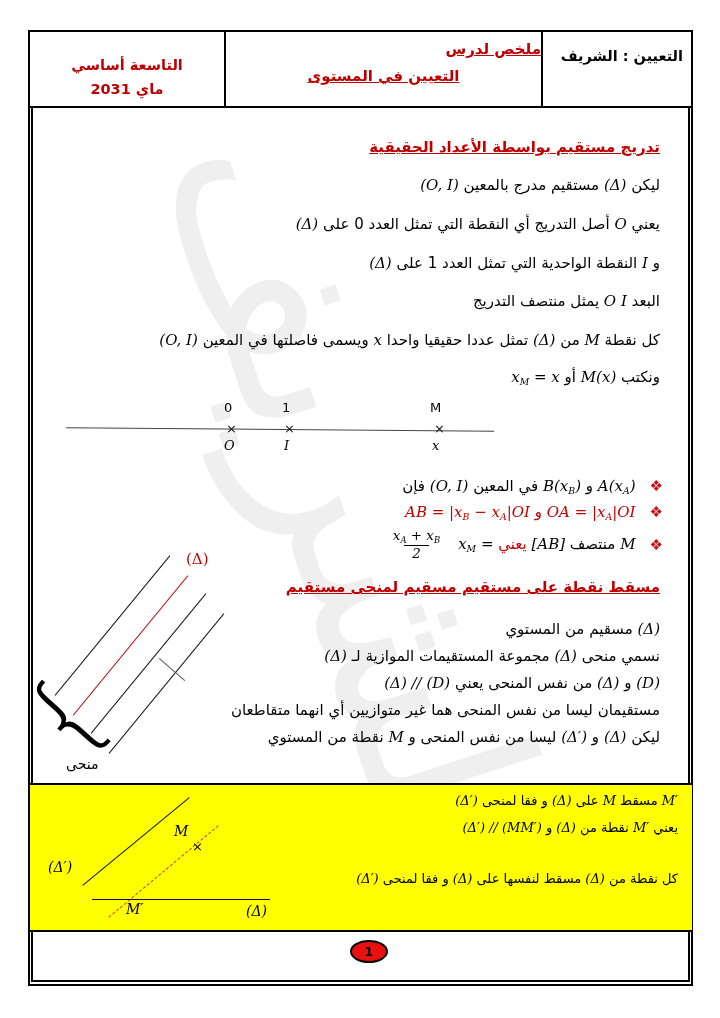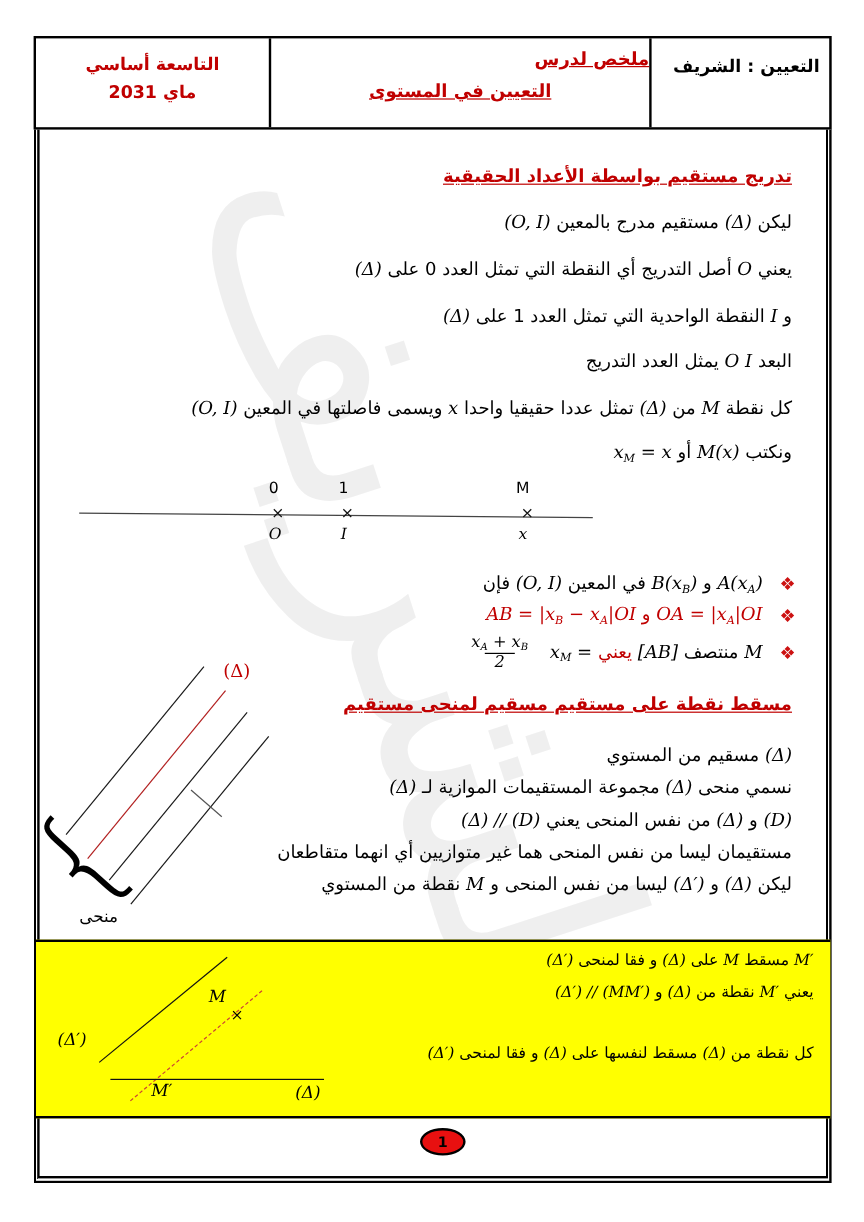--- a/index.html
+++ b/index.html
@@ -25,21 +25,21 @@
   .header-table{
     position:absolute;left:28px;top:30px;width:665px;height:78px;
     border:2px solid #000;display:flex;direction:rtl;background:#fff;z-index:3;
   }
   .cell-teacher{width:150px;border-left:2px solid #000;padding:16px 8px 0 4px;
     font-weight:bold;font-size:14.5px;text-align:right;}
   .cell-title{flex:1;padding-top:8px;color:#c00000;font-weight:bold;font-size:15px;}
   .cell-title .l1{text-align:right;padding-left:92px;text-decoration:underline;direction:rtl;}
   .cell-title .l2{text-align:center;margin-top:9px;text-decoration:underline;direction:rtl;}
   .cell-grade{width:196px;border-right:2px solid #000;text-align:center;color:#c00000;
-    font-weight:bold;font-size:14.5px;padding-top:14px;direction:rtl;}
+    font-weight:bold;font-size:14.5px;padding-top:25px;direction:rtl;}
   .cell-grade .l2{margin-top:8px;}
   
   .aline{
     position:absolute;right:60px;direction:rtl;white-space:nowrap;
     font-size:15px;z-index:2;
   }
   .rhead{color:#c00000;font-weight:bold;text-decoration:underline;}
   .math{font-family:"DejaVu Serif",serif;font-style:italic;direction:ltr;unicode-bidi:embed;}
   .sub{font-size:0.62em;vertical-align:-0.3em;}
   .red{color:#c00000;}
@@ -97,21 +97,21 @@
   <div class="cell-grade" data-name="header-cell-grade">
     <div class="l1" data-name="grade-label">التاسعة أساسي</div>
     <div class="l2" data-name="date-label">ماي    2031</div>
   </div>
 </div>
 
 <div class="aline rhead" style="top:138px" data-name="section1-title">تدريج مستقيم بواسطة الأعداد الحقيقية</div>
 <div class="aline" style="top:176px" data-name="text-line"><span data-name="text-segment">ليكن </span><span class="math" data-name="text-segment">(Δ)</span><span data-name="text-segment"> مستقيم مدرج بالمعين </span><span class="math" data-name="text-segment">(O, I)</span></div>
 <div class="aline" style="top:215px" data-name="text-line"><span data-name="text-segment">يعني </span><span class="math" data-name="text-segment">O</span><span data-name="text-segment">  أصل التدريج أي النقطة التي تمثل العدد </span><span data-name="text-segment">0</span><span data-name="text-segment"> على </span><span class="math" data-name="text-segment">(Δ)</span></div>
 <div class="aline" style="top:254px" data-name="text-line"><span data-name="text-segment">و </span><span class="math" data-name="text-segment">I</span><span data-name="text-segment"> النقطة الواحدية التي تمثل العدد </span><span data-name="text-segment">1</span><span data-name="text-segment"> على </span><span class="math" data-name="text-segment">(Δ)</span></div>
-<div class="aline" style="top:292px" data-name="text-line"><span data-name="text-segment">البعد  </span><span class="math" data-name="text-segment">O I</span><span data-name="text-segment">  يمثل العدد التدريج</span></div>
+<div class="aline" style="top:292px" data-name="text-line"><span data-name="text-segment">البعد  </span><span class="math" data-name="text-segment">O I</span><span data-name="text-segment">  يمثل منتصف التدريج</span></div>
 <div class="aline" style="top:331px" data-name="text-line"><span data-name="text-segment">كل نقطة  </span><span class="math" data-name="text-segment">M</span><span data-name="text-segment"> من </span><span class="math" data-name="text-segment">(Δ)</span><span data-name="text-segment"> تمثل عددا حقيقيا واحدا </span><span class="math" data-name="text-segment">x</span><span data-name="text-segment"> ويسمى فاصلتها في المعين </span><span class="math" data-name="text-segment">(O, I)</span></div>
 <div class="aline" style="top:368px" data-name="text-line"><span data-name="text-segment">ونكتب </span><span class="math" data-name="text-segment">M(x)</span><span data-name="text-segment">  أو  </span><span class="math" data-name="text-segment">x</span><span class="math sub" data-name="text-segment">M</span><span class="math" data-name="text-segment"> = x</span></div>
 
 <div class="numberline" data-name="numberline-diagram">
   <div class="nl-line" data-name="numberline-axis"></div>
   <span class="nl-mark" style="left:170px" data-name="numberline-cross-mark">×</span>
   <span class="nl-mark" style="left:228px" data-name="numberline-cross-mark">×</span>
   <span class="nl-mark" style="left:378px" data-name="numberline-cross-mark">×</span>
   <span class="nl-above" style="left:168px" data-name="numberline-label-0">0</span>
   <span class="nl-above" style="left:226px" data-name="numberline-label-1">1</span>

